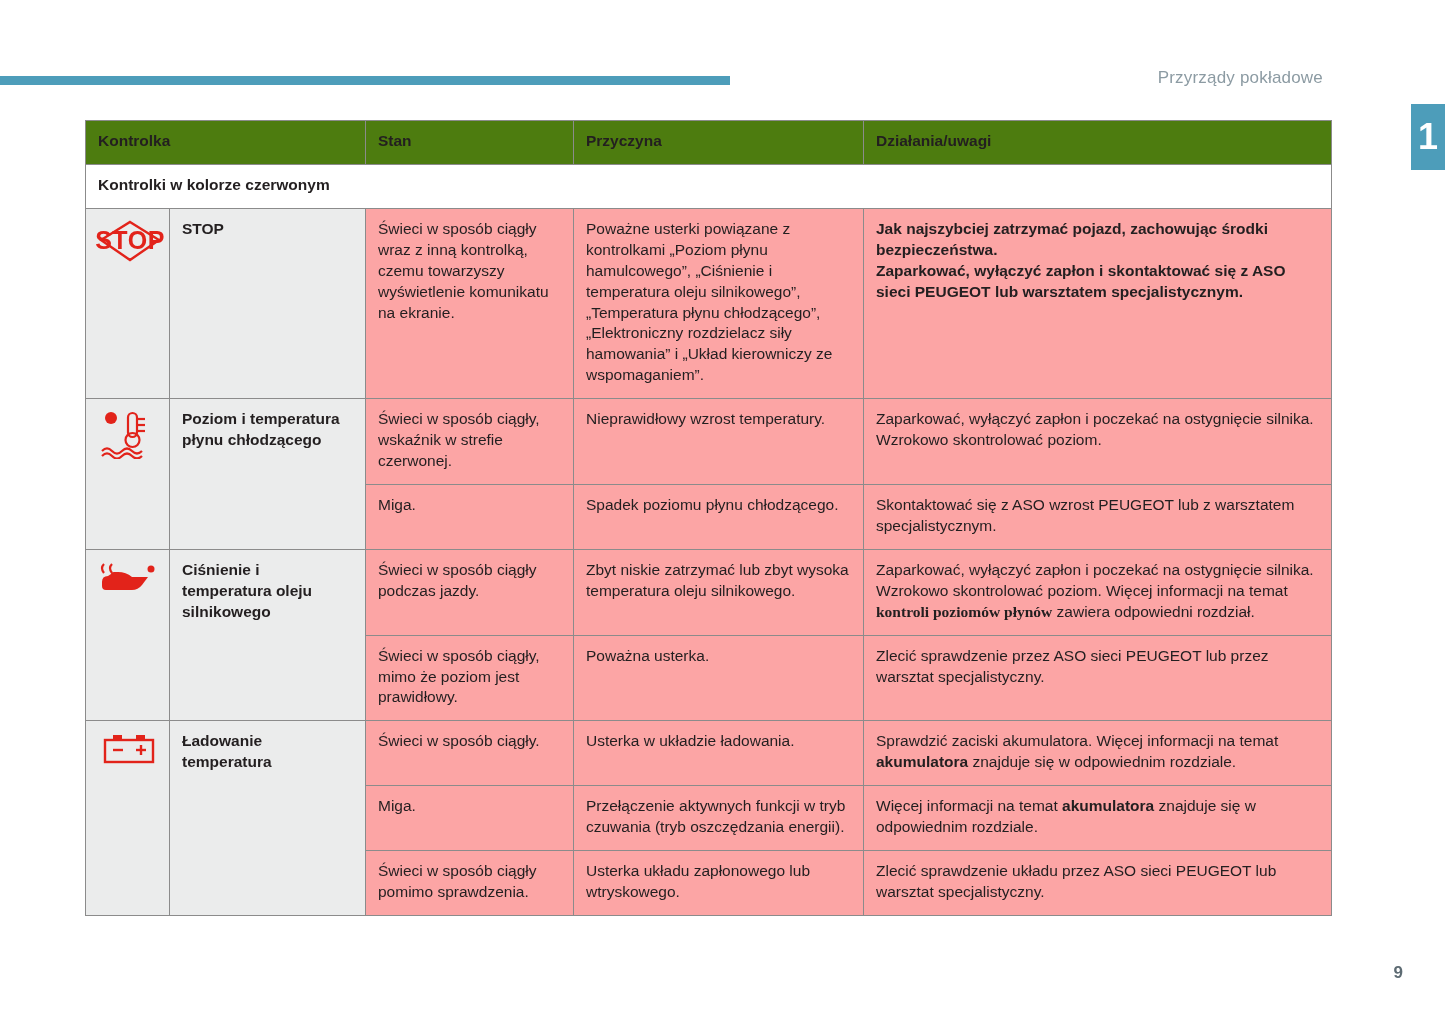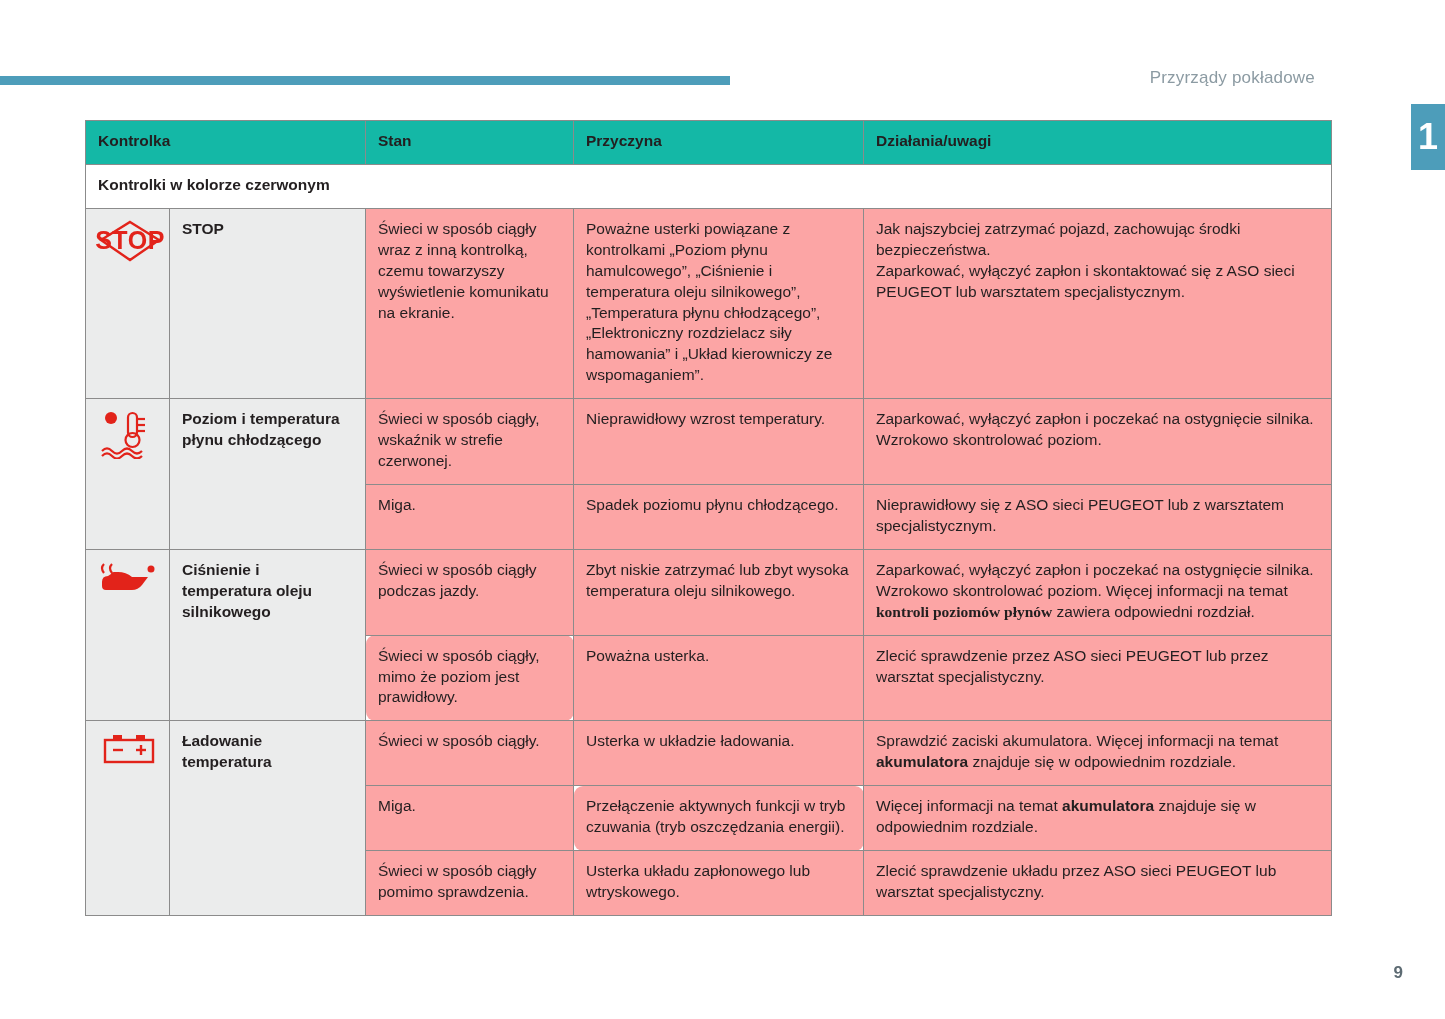--- a/index.html
+++ b/index.html
@@ -21,21 +21,21 @@
     position: absolute;
     top: 76px;
     left: 0;
     width: 730px;
     height: 9px;
     background: #4d9dba;
   }
   .header-title {
     position: absolute;
     top: 68px;
-    right: 130px;
+    right: 122px;
     font-size: 17px;
     color: #8c9ba3;
     letter-spacing: 0.2px;
   }
   .chapter-tab {
     position: absolute;
     top: 104px;
     right: 0;
     width: 34px;
     height: 66px;
@@ -71,21 +71,21 @@
   }
   table.ctrl td, table.ctrl th {
     border: 1px solid #8b8b8b;
     vertical-align: top;
     padding: 10px 12px 12px 12px;
     font-size: 15.5px;
     line-height: 1.35;
     text-align: left;
   }
   thead th {
-    background: #14b8a6;
+    background: #4d7c0f;
     font-weight: bold;
     font-size: 16px;
     padding-top: 14px;
     padding-bottom: 14px;
   }
   .section-row td {
     background: #ffffff;
     font-weight: bold;
     font-size: 18px;
     padding-top: 12px;
@@ -101,22 +101,22 @@
   td.icon-cell {
     background: #ebecec;
     text-align: center;
     padding: 14px 6px;
   }
   td.name-cell {
     background: #ebecec;
     font-weight: bold;
   }
   td.plain { background: #fca5a5; }
-  .bold { font-weight: normal; }
-  .small { font-size: 13.5px; border-radius: 9px; }
+  .bold { font-weight: bold; }
+  .small { font-size: 13.5px; }
 
   
   .icon-box {
     display: inline-block;
     position: relative;
   }
   .stop-text {
     color: #e2231a;
     font-weight: bold;
     font-size: 25px;
@@ -188,21 +188,21 @@
       </td>
       <td class="name-cell" rowspan="2">Poziom i temperatura płynu chłodzącego</td>
       <td class="plain">Świeci w sposób ciągły, wskaźnik w strefie czerwonej.</td>
       <td class="plain">Nieprawidłowy wzrost temperatury.</td>
       <td class="plain" style="white-space:pre-line;">Zaparkować, wyłączyć zapłon i poczekać na ostygnięcie silnika.
 Wzrokowo skontrolować poziom.</td>
     </tr>
     <tr>
       <td class="plain">Miga.</td>
       <td class="plain">Spadek poziomu płynu chłodzącego.</td>
-      <td class="plain">Nieprawidłowy się z ASO sieci PEUGEOT lub z warsztatem specjalistycznym.</td>
+      <td class="plain">Skontaktować się z ASO wzrost PEUGEOT lub z warsztatem specjalistycznym.</td>
     </tr>
 
     <tr>
       <td class="icon-cell" rowspan="2">
         <span class="icon-box">
           <svg width="62" height="38" viewBox="0 0 62 38" aria-hidden="true">
             <path d="M10 16 q-6 0 -6 6 v4 q0 4 4 4 h26 q6 0 10 -5 l6 -8 h-16 q-6 -5 -14 -5 h-4 q-3 0 -3 2 z" fill="#e2231a"></path>
             <path d="M6 13 q-4 -5 0 -9" fill="none" stroke="#e2231a" stroke-width="2.2"></path>
             <path d="M14 13 q-4 -5 0 -9" fill="none" stroke="#e2231a" stroke-width="2.2"></path>
             <circle cx="53" cy="9" r="3.5" fill="#e2231a"></circle>

